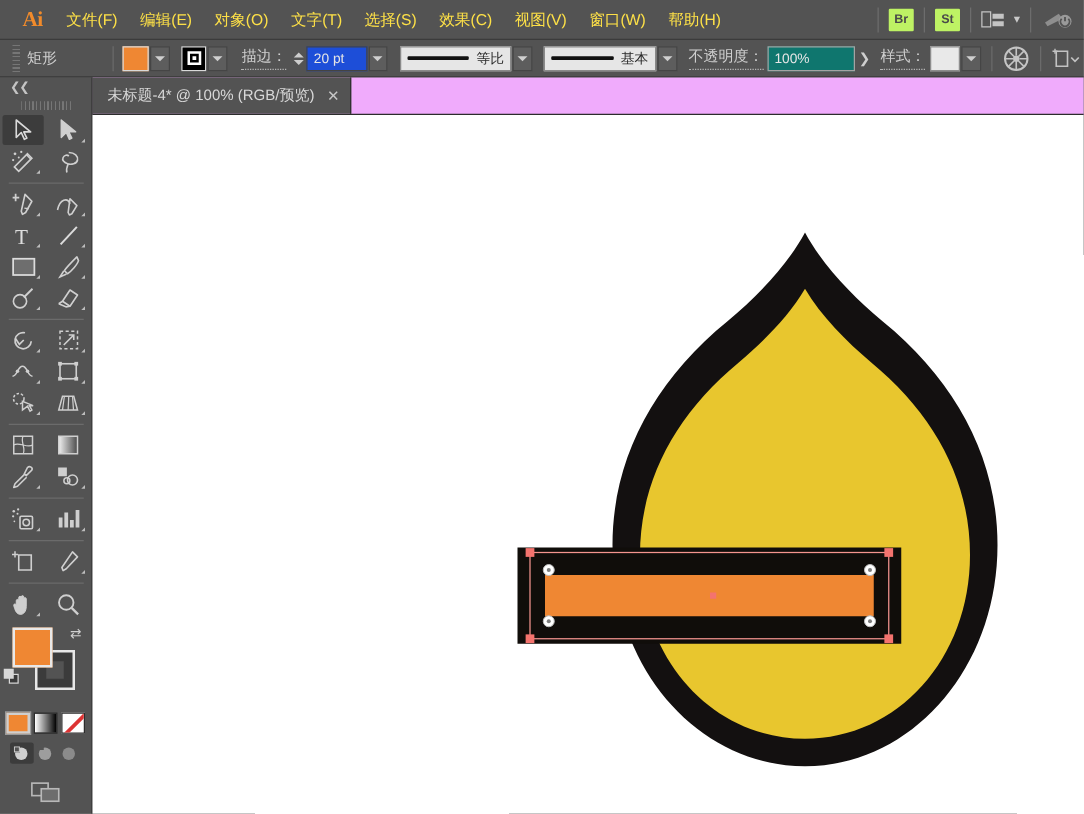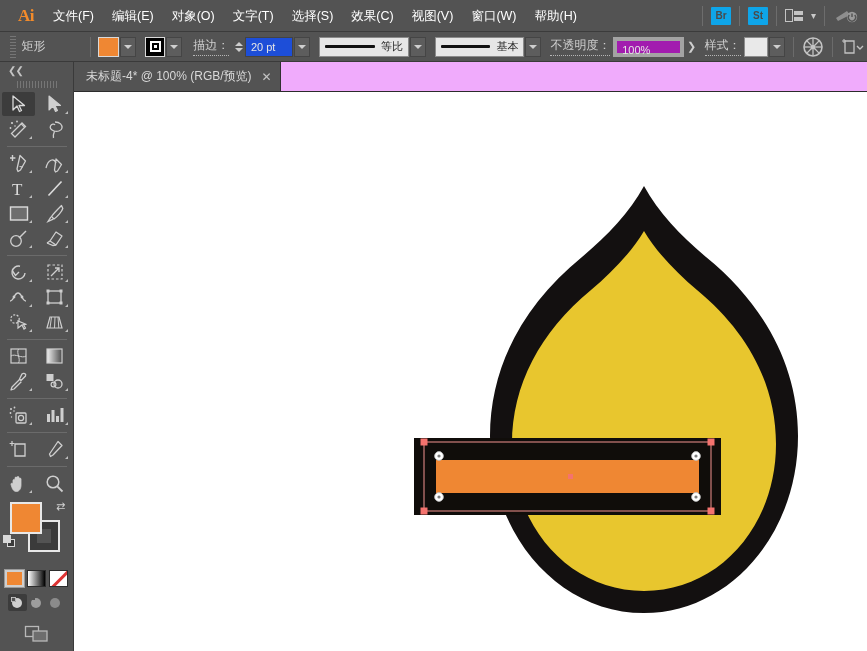--- a/index.html
+++ b/index.html
@@ -19,26 +19,26 @@
   }
   .ai-logo {
     width:44px; height:32px; display:flex; align-items:center;
     justify-content:center; font-weight:bold; font-size:17px;
     color:#f28b2b; font-family:"Liberation Serif",serif;
     letter-spacing:-0.5px;
     padding-left:8px;
   }
   .menu-item {
     padding:0 9px; height:32px; line-height:32px; font-size:12.5px;
-    color:#ffffff; white-space:nowrap; cursor:default;
+    color:#fde047; white-space:nowrap; cursor:default;
   }
   .mb-right { margin-left:auto; display:flex; align-items:center; padding-right:8px; gap:4px; }
   .mb-sep { width:1px; height:20px; background:#6d6d6d; margin:0 4px; }
   .app-chip {
-    width:20px; height:18px; background:#0ea5e9; color:#4a4a4a;
+    width:20px; height:18px; background:#bef264; color:#4a4a4a;
     font-size:10px; font-weight:bold; display:flex;
     align-items:center; justify-content:center; border-radius:1px;
   }
   .arrange-ic {
     width:22px; height:16px; display:flex; align-items:center; gap:1px;
   }
   .arr-l { width:8px; height:13px; border:1.5px solid #c4c4c4; }
   .arr-r { display:flex; flex-direction:column; gap:2px; }
   .arr-r i { display:block; width:9px; height:4px; background:#c4c4c4; }
   .chev { color:#c9c9c9; font-size:10px; }
@@ -92,21 +92,21 @@
     color:#e6e6e6; font-size:11px; line-height:18px; padding-left:5px;
     font-family:"Liberation Sans",sans-serif; cursor:text;
   }
   .profile-box {
     width:96px; height:20px; background:#e6e6e6; border:1px solid #8a8a8a;
     display:flex; align-items:center; padding:0 5px; cursor:pointer;
   }
   .profile-line { flex:1; height:3px; background:#111; border-radius:1px; }
   .profile-txt { color:#2a2a2a; font-size:11px; margin-left:6px; }
   .opacity-field {
-    width:76px; height:20px; background:#a21caf; border:4px solid #a3a3a3;
+    width:76px; height:20px; background:#0f766e; border:1px solid #a3a3a3;
     color:#e6e6e6; font-size:11px; line-height:18px; padding-left:5px; cursor:text;
   }
   .opacity-arrow {
     width:16px; height:20px; display:flex; align-items:center;
     justify-content:center; color:#cfcfcf; font-size:11px; cursor:pointer;
   }
   .style-sw { width:26px; height:20px; background:#e9e9e9; border:1px solid #8d8d8d; cursor:pointer; }
   .ball-ic { width:22px; height:22px; cursor:pointer; }
   .doc-ic { width:26px; height:20px; display:flex; align-items:center; cursor:pointer; }
 

